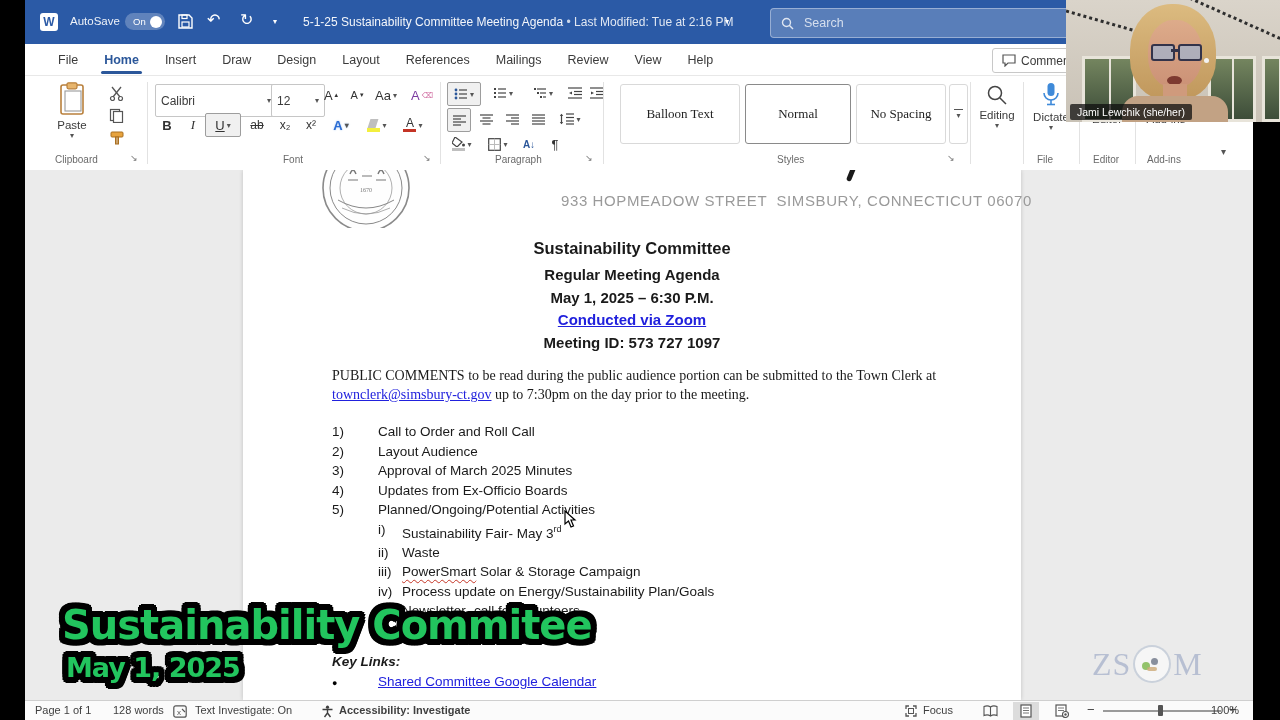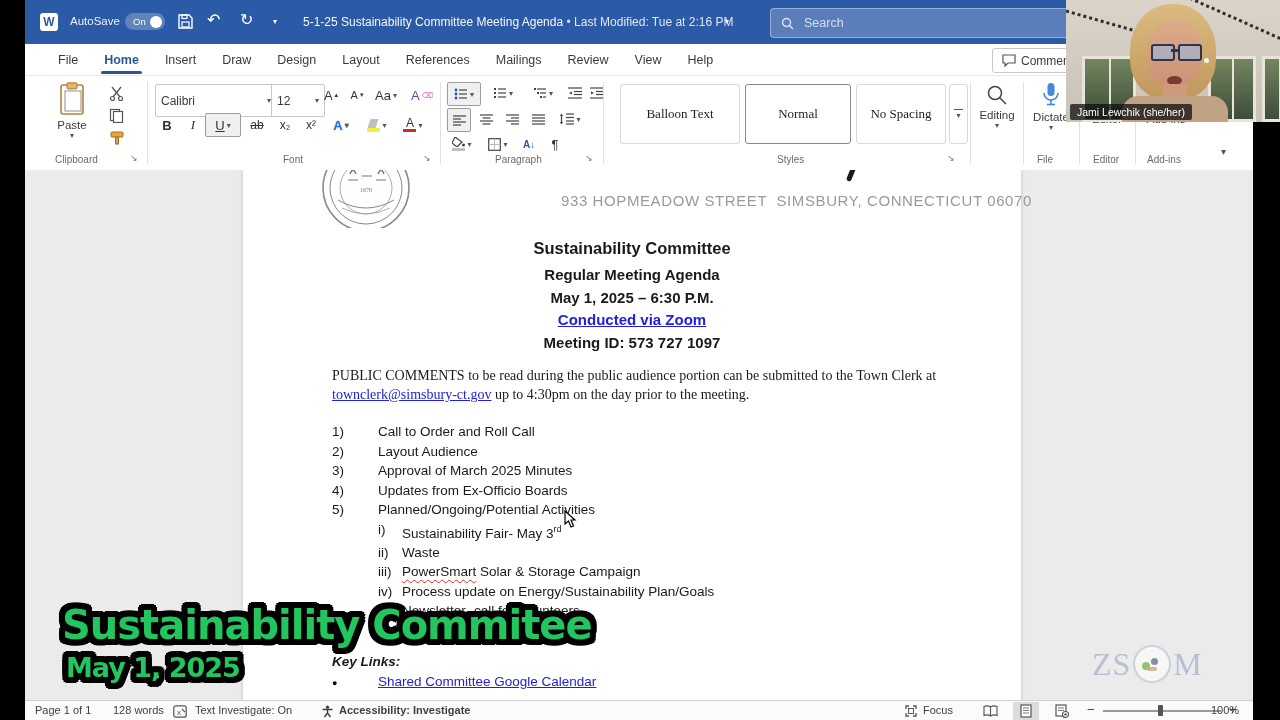--- a/index.html
+++ b/index.html
@@ -455,21 +455,21 @@
         <span class="abs" style="left:608px;top:-16px;width:5px;height:28px;background:#1a1a1a;border-radius:3px;transform:rotate(22deg);"></span>
         <span class="abs" style="left:318px;top:22px;font-size:15px;color:#9a9a9a;letter-spacing:.6px;white-space:pre;">933 HOPMEADOW STREET  SIMSBURY, CONNECTICUT 06070</span>
 
         <div class="heads" style="top:69px;font-size:16.5px;">Sustainability Committee</div>
         <div class="heads" style="top:96px;font-size:15px;">Regular Meeting Agenda</div>
         <div class="heads" style="top:119px;font-size:15px;">May 1, 2025 – 6:30 P.M.</div>
         <div class="heads" style="top:141px;font-size:15px;"><span class="doclink">Conducted via Zoom</span></div>
         <div class="heads" style="top:164px;font-size:15px;">Meeting ID: 573 727 1097</div>
 
         <div class="abs" style="left:89px;top:196px;width:608px;font-family:'Liberation Serif',serif;font-size:14px;line-height:19px;color:#1a1a1a;">
-          <span>PUBLIC COMMENTS to be read during the public audience portion can be submitted to the Town Clerk at </span><span class="doclink">townclerk@simsbury-ct.gov</span><span> up to 4:30pm on the day prior to the meeting.</span>
+          <span>PUBLIC COMMENTS to be read during the public audience portion can be submitted to the Town Clerk at </span><span class="doclink">townclerk@simsbury-ct.gov</span><span> up to 7:30pm on the day prior to the meeting.</span>
         </div>
 
         <div class="abs" style="left:89px;top:252px;width:640px;">
           <div class="lrow">
               <span class="ln">1)</span>
               <span>Call to Order and Roll Call</span>
             </div>
           <div class="lrow">
               <span class="ln">2)</span>
               <span>Layout Audience</span>

